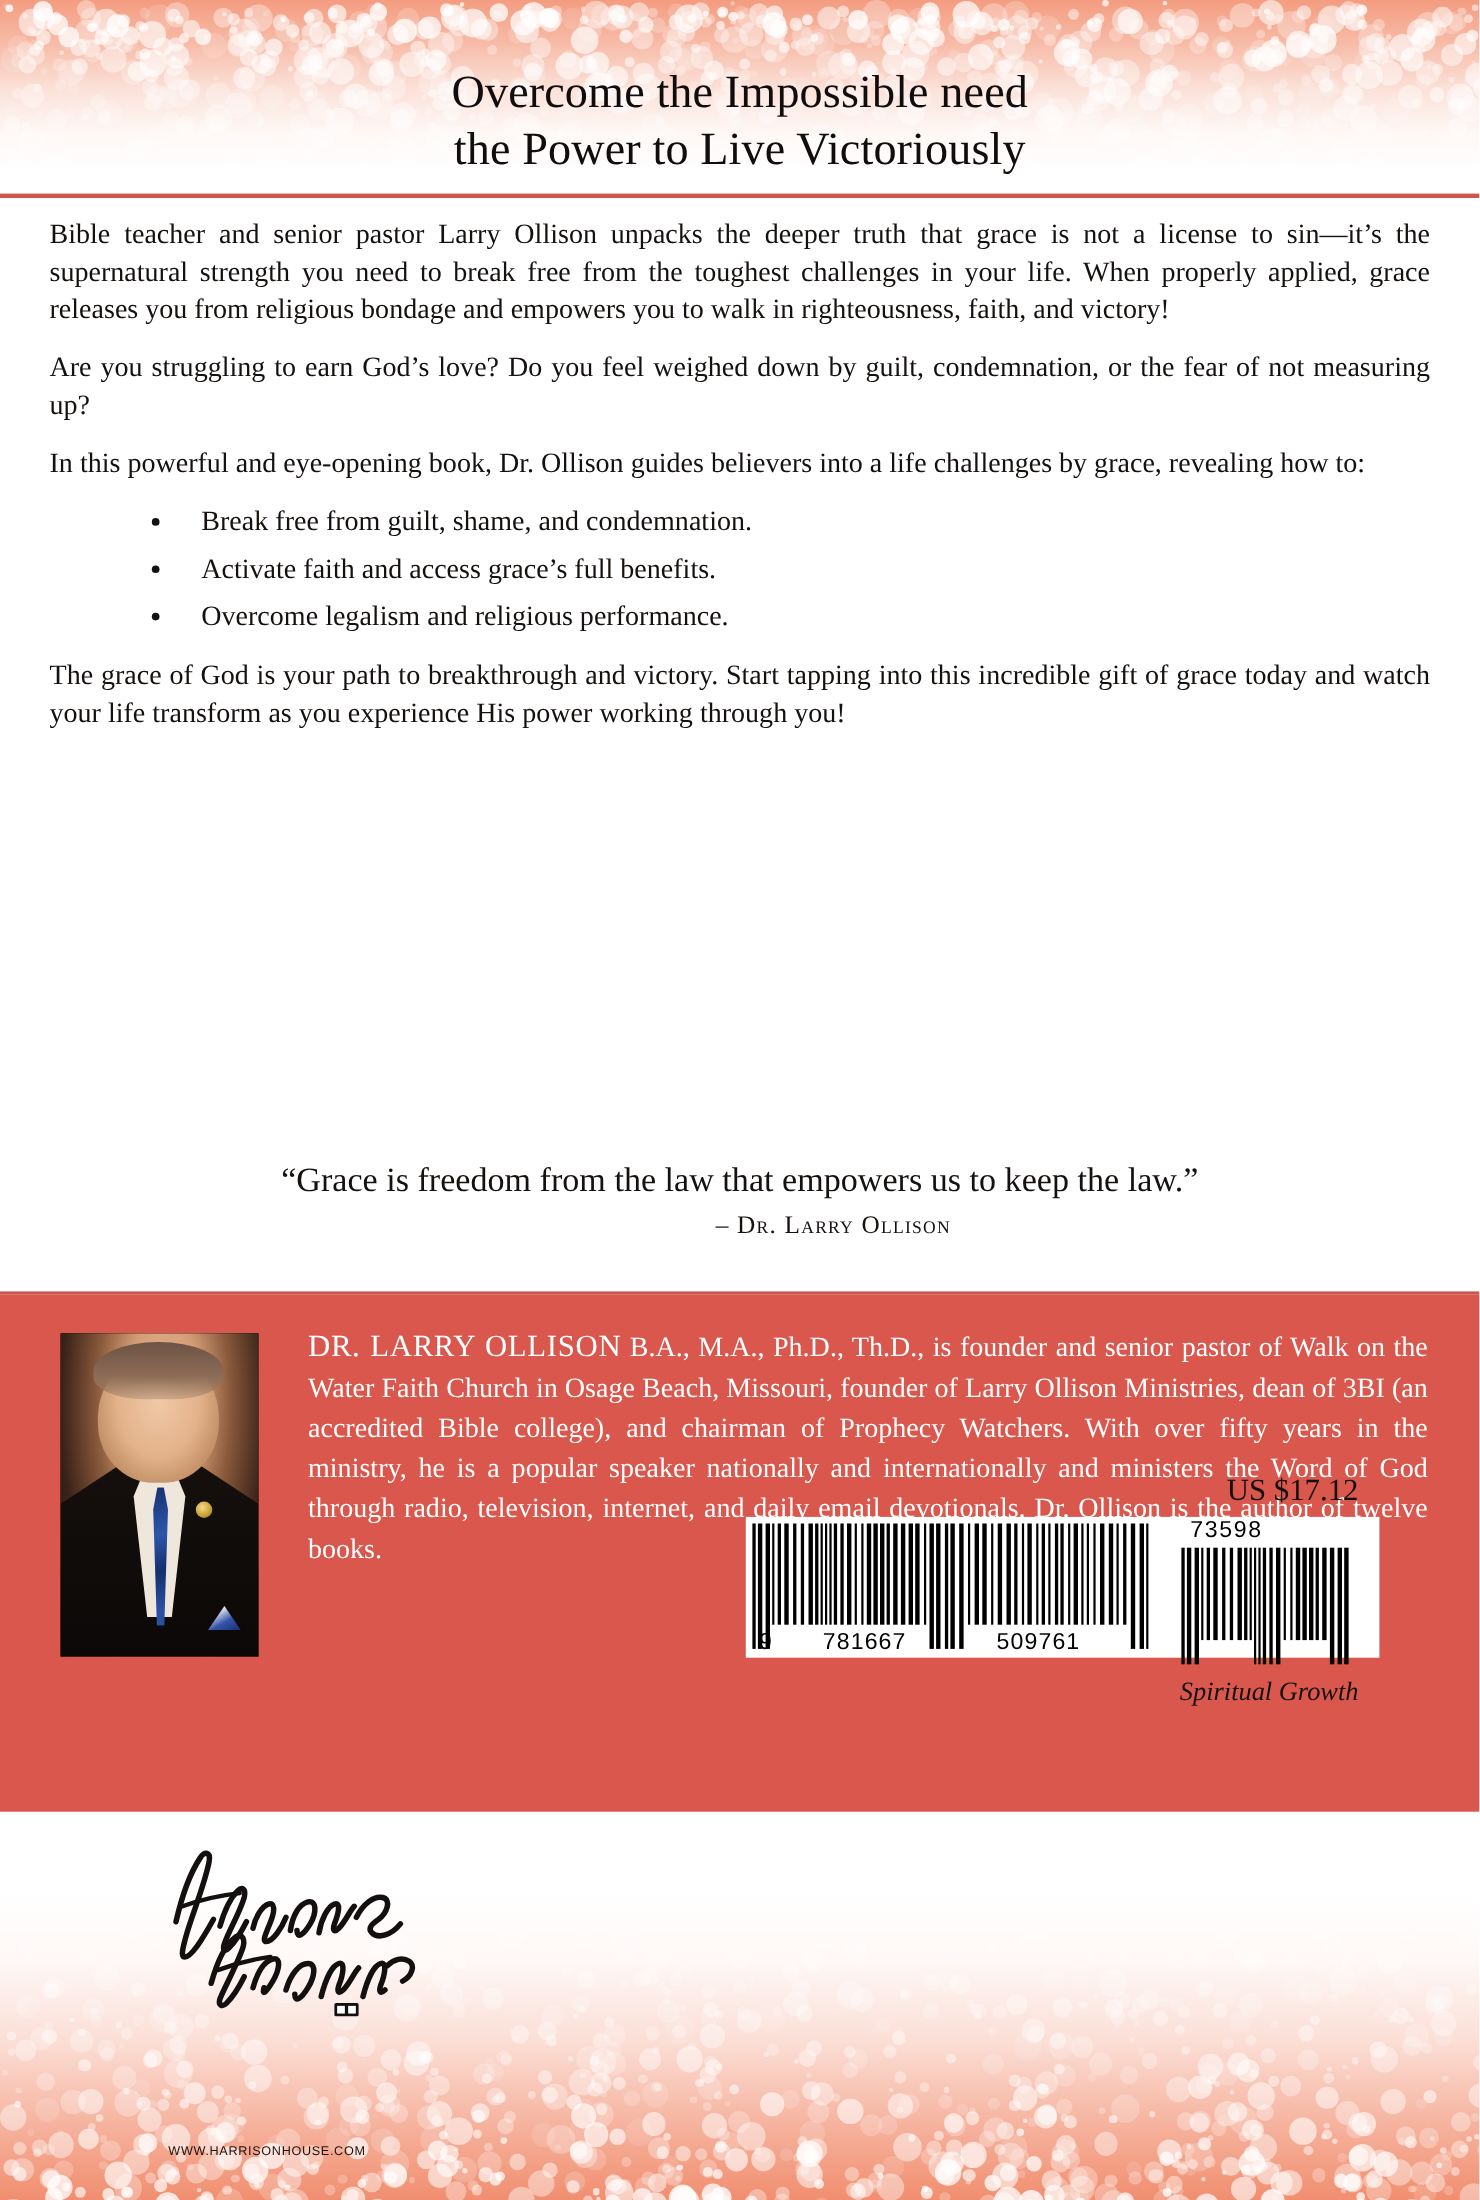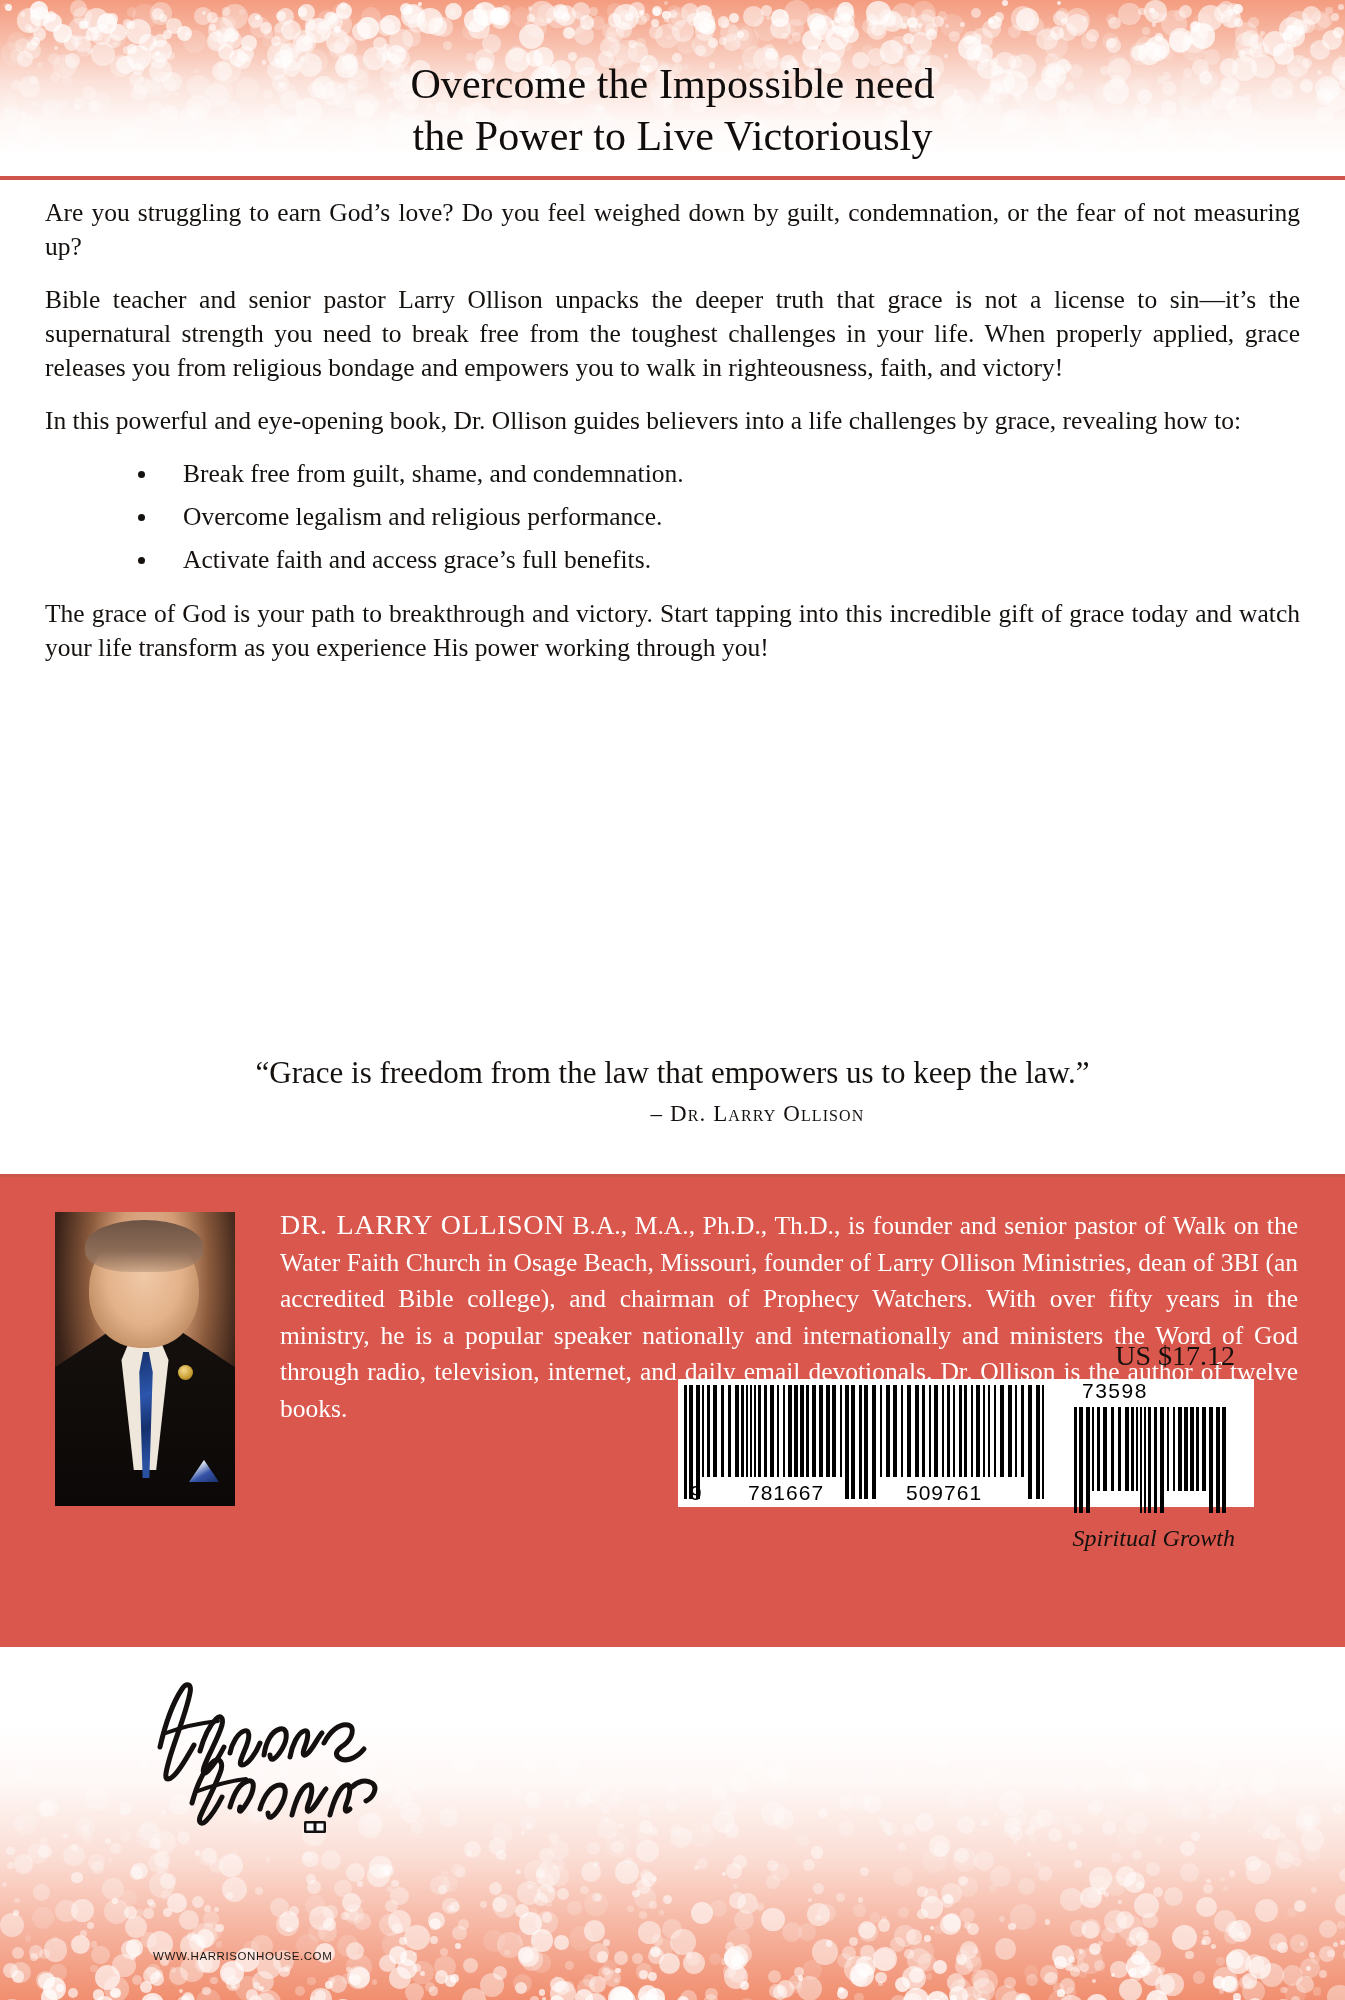--- a/index.html
+++ b/index.html
@@ -1216,28 +1216,28 @@
 </div>
 
 <div class="header">
   <div class="title-line">Overcome the Impossible need</div>
   <div class="title-line">the Power to Live Victoriously</div>
 </div>
 
 <div class="rule rule-top"></div>
 
 <div class="copy">
+  <p>Bible teacher and senior pastor Larry Ollison unpacks the deeper truth that grace is not a license to sin—it’s the supernatural strength you need to break free from the toughest challenges in your life. When properly applied, grace releases you from religious bondage and empowers you to walk in righteousness, faith, and victory!</p>
   <p>Are you struggling to earn God’s love? Do you feel weighed down by guilt, condemnation, or the fear of not measuring up?</p>
-  <p>Bible teacher and senior pastor Larry Ollison unpacks the deeper truth that grace is not a license to sin—it’s the supernatural strength you need to break free from the toughest challenges in your life. When properly applied, grace releases you from religious bondage and empowers you to walk in righteousness, faith, and victory!</p>
   <p>In this powerful and eye-opening book, Dr. Ollison guides believers into a life challenges by grace, revealing how to:</p>
 
   <ul class="benefits" id="benefitsList">
       <li><span class="dot"></span><span>Break free from guilt, shame, and condemnation.</span></li>
+      <li><span class="dot"></span><span>Activate faith and access grace’s full benefits.</span></li>
       <li><span class="dot"></span><span>Overcome legalism and religious performance.</span></li>
-      <li><span class="dot"></span><span>Activate faith and access grace’s full benefits.</span></li>
     </ul>
 
   <p class="last">The grace of God is your path to breakthrough and victory. Start tapping into this incredible gift of grace today and watch your life transform as you experience His power working through you!</p>
 </div>
 
 <div class="pullquote">
   <div class="q">“Grace is freedom from the law that empowers us to keep the law.”</div>
   <div class="attrib">– Dr. Larry Ollison</div>
 </div>
 

